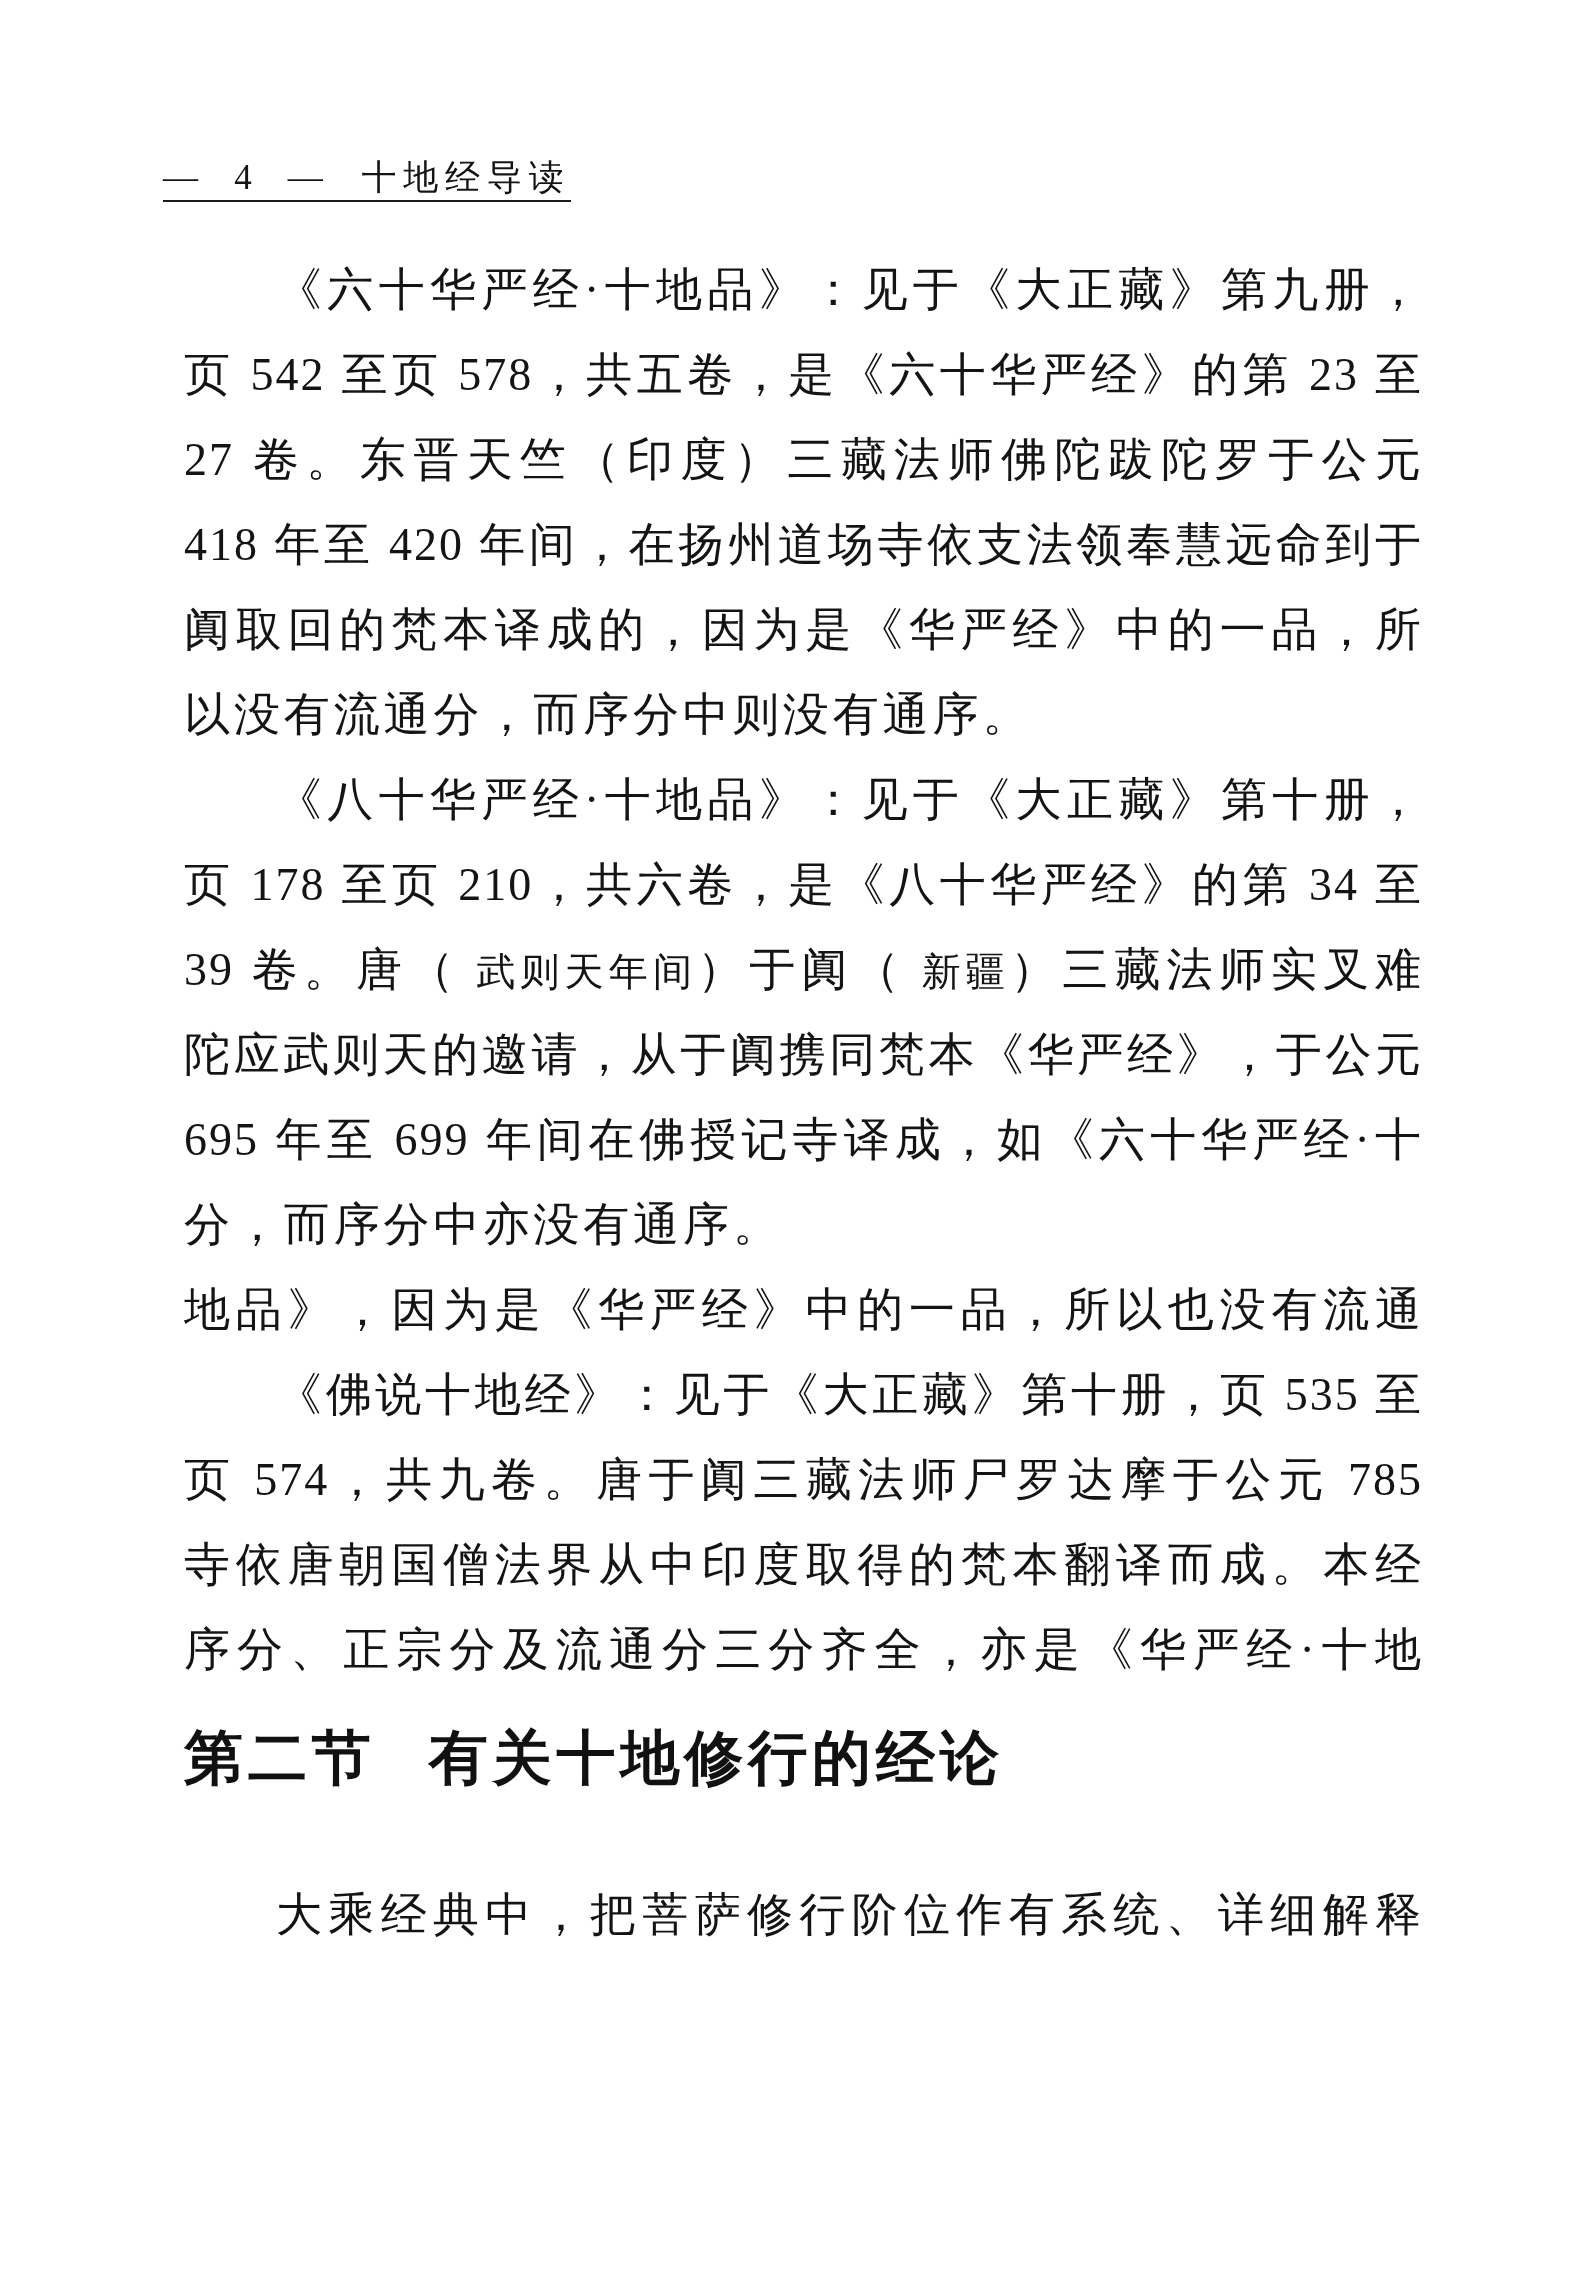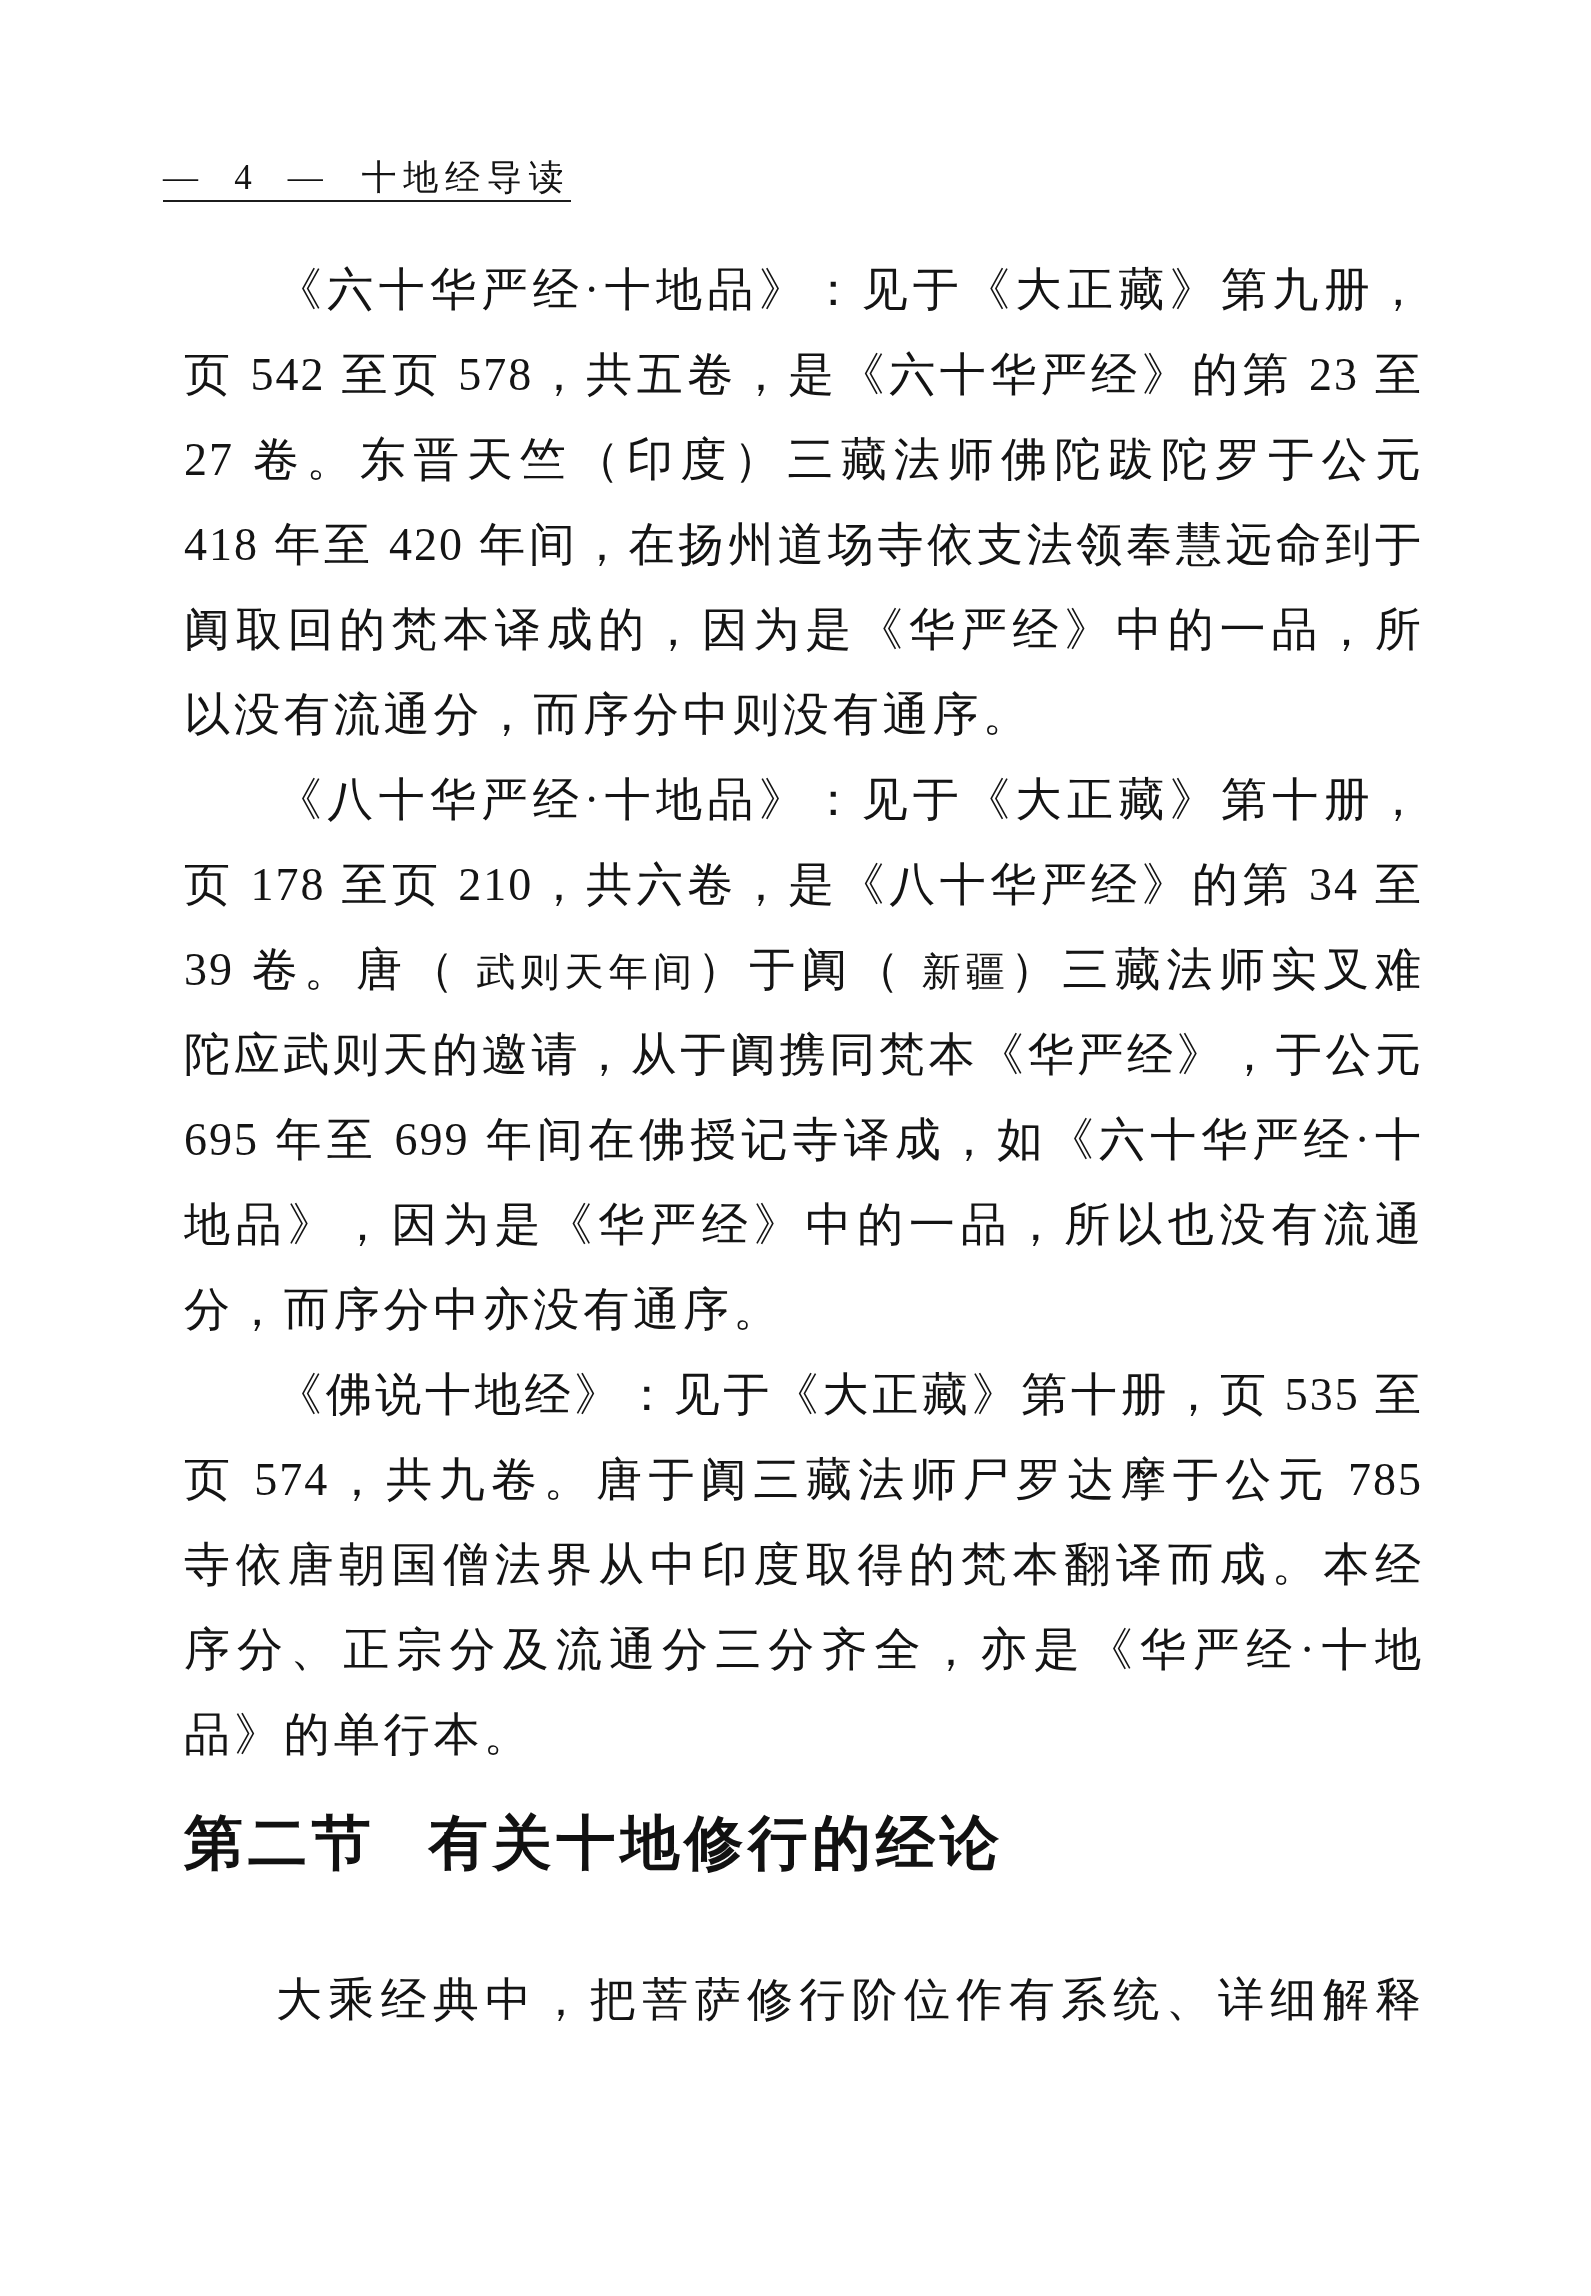--- a/index.html
+++ b/index.html
@@ -93,29 +93,28 @@
       <div class="line">418 年至 420 年间，在扬州道场寺依支法领奉慧远命到于</div>
       <div class="line">阗取回的梵本译成的，因为是《华严经》中的一品，所</div>
       <div class="line last">以没有流通分，而序分中则没有通序。</div>
     </div>
   <div class="para">
       <div class="line">《八十华严经·十地品》：见于《大正藏》第十册，</div>
       <div class="line">页 178 至页 210，共六卷，是《八十华严经》的第 34 至</div>
       <div class="line">39 卷。唐（<span class="kai">武则天年间</span>）于阗（<span class="kai">新疆</span>）三藏法师实叉难</div>
       <div class="line">陀应武则天的邀请，从于阗携同梵本《华严经》，于公元</div>
       <div class="line">695 年至 699 年间在佛授记寺译成，如《六十华严经·十</div>
+      <div class="line last">分，而序分中亦没有通序。</div>
       <div class="line">地品》，因为是《华严经》中的一品，所以也没有流通</div>
-      <div class="line last">分，而序分中亦没有通序。</div>
     </div>
   <div class="para">
       <div class="line">《佛说十地经》：见于《大正藏》第十册，页 535 至</div>
       <div class="line">页 574，共九卷。唐于阗三藏法师尸罗达摩于公元 785</div>
       <div class="line">寺依唐朝国僧法界从中印度取得的梵本翻译而成。本经</div>
       <div class="line">序分、正宗分及流通分三分齐全，亦是《华严经·十地</div>
-      <div class="line last">品》的单行本。</div>
     </div>
 
   <div class="section-heading">
     <span class="sec-num">第二节</span><span class="sec-title">有关十地修行的经论</span>
   </div>
 
   <div class="para closing">
       <div class="line">大乘经典中，把菩萨修行阶位作有系统、详细解释</div>
     </div>
 </div>

